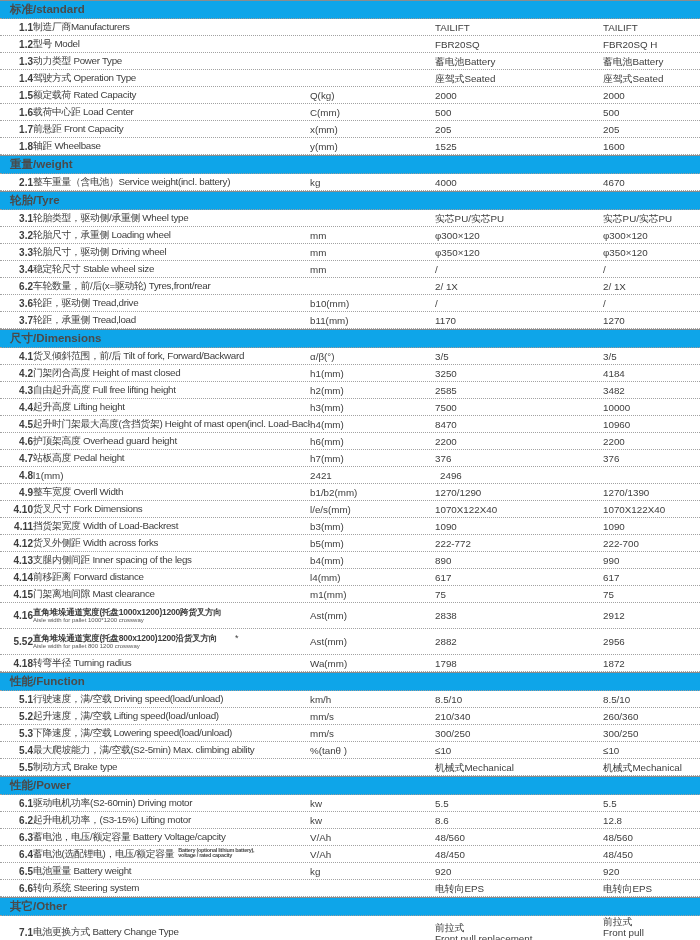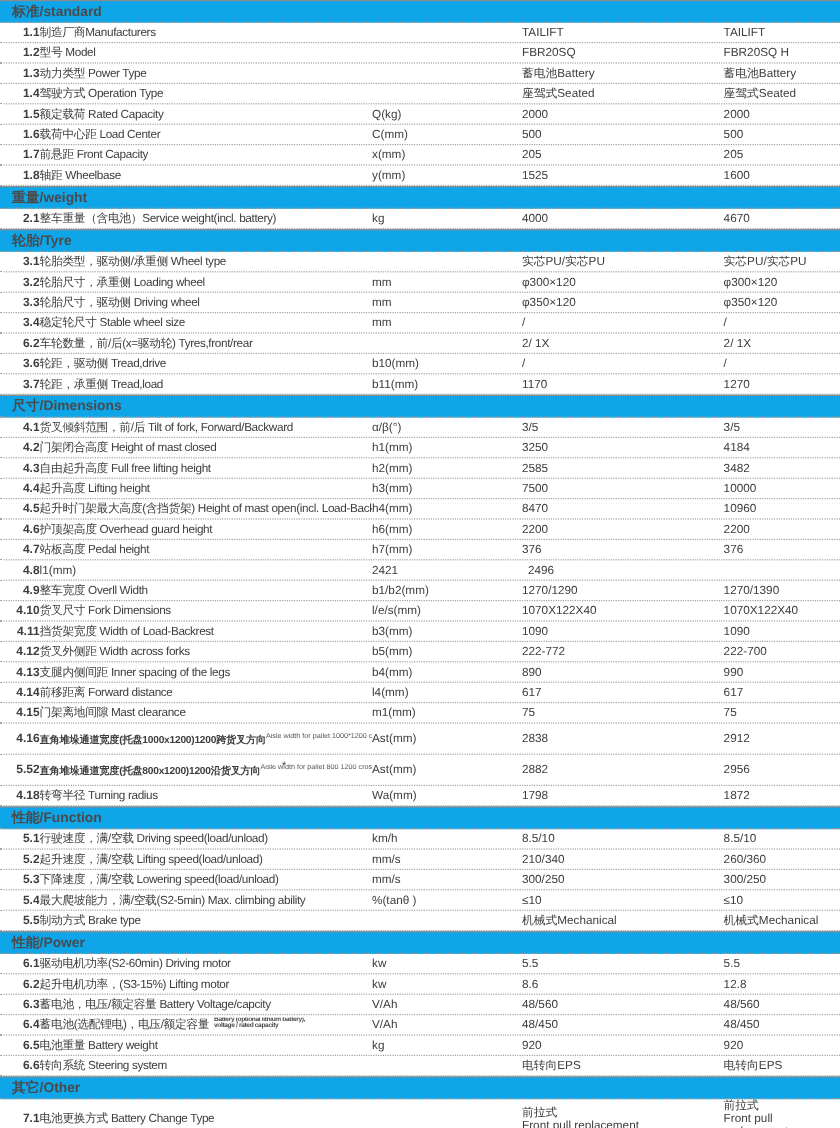--- a/index.html
+++ b/index.html
@@ -31,21 +31,21 @@
   .row.tall { min-height:25px; }
 
   .cell { overflow:hidden; }
   .cell-no {
     padding-left:9px; font-size:10px; font-weight:bold; color:#3d3d3d;text-align:right;
   }
   .cell-desc {
     font-size:9.8px; letter-spacing:-0.3px; white-space:nowrap;
     display:flex; align-items:flex-start; gap:4px;
   }
-  .cell-desc .desc-stack { display:flex; flex-direction:row; justify-content:center; }
+  .cell-desc .desc-stack { display:flex; flex-direction:column; justify-content:center; }
   .desc-main-small { font-size:8.5px; font-weight:bold; letter-spacing:-0.2px; line-height:10px; }
   .desc-sub { font-size:6px; color:#555; line-height:7px; letter-spacing:0; }
   .desc-note {
     font-size:5.5px; line-height:5.5px; color:#4a4a4a;
     white-space:pre-line; display:inline-block; font-weight:bold;
   }
   .desc-mark {
     position:absolute; left:235px; top:4px; font-size:9px; color:#3d3d3d;
   }
   .cell-unit { font-size:9.8px; }

